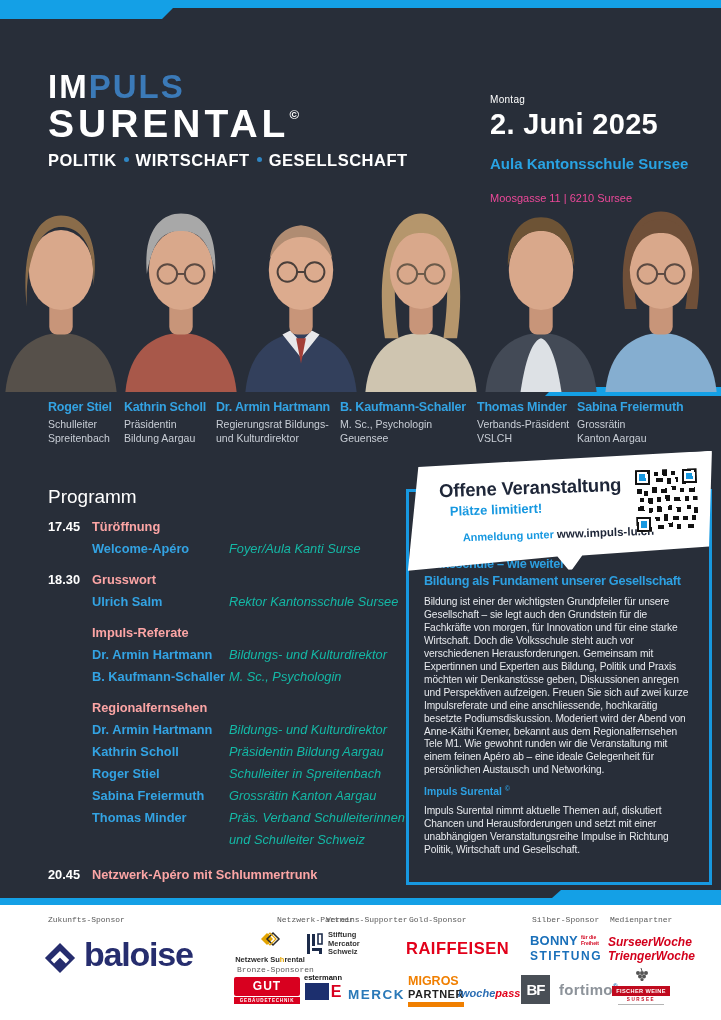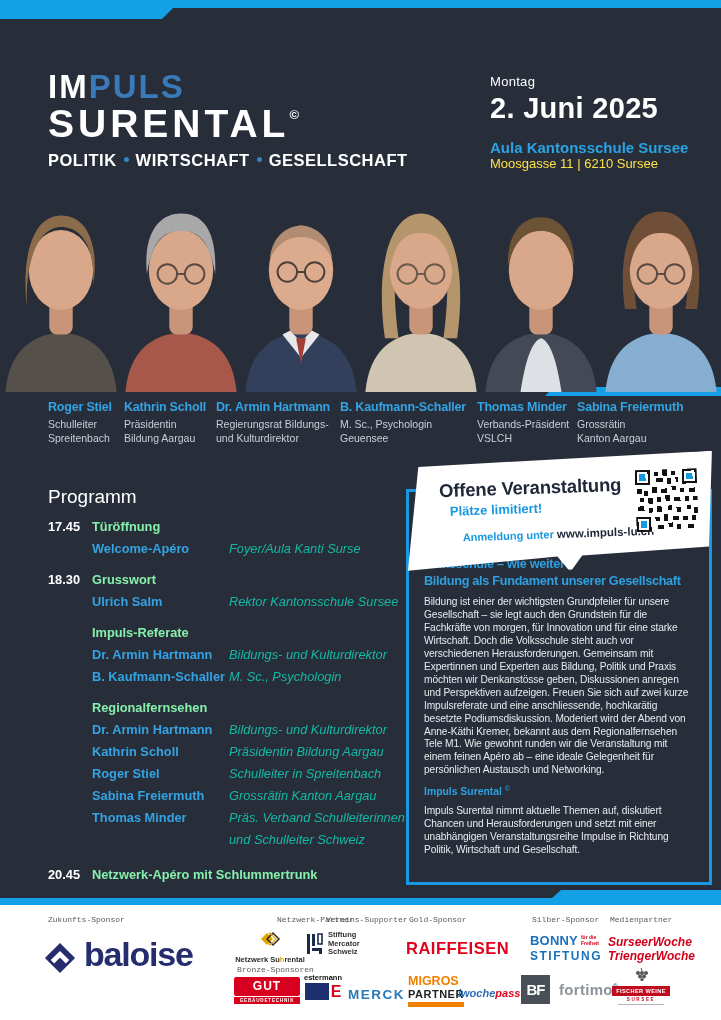--- a/index.html
+++ b/index.html
@@ -16,42 +16,42 @@
   
   .logo { position:absolute; left:48px; top:70px; color:#fff; }
   .logo-l1 { font-size:33px; font-weight:800; letter-spacing:2px; line-height:1.02; }
   .logo-l1 .blue { color:#3b7ab8; }
   .logo-l2 { font-size:39px; font-weight:800; letter-spacing:4px; line-height:1.05; }
   .logo-l2 sup { font-size:13px; font-weight:700; vertical-align:18px; letter-spacing:0; }
   .logo-tagline { margin-top:6px; font-size:16.5px; font-weight:800; letter-spacing:.5px; white-space:nowrap; }
   .tag-dot { display:inline-block; width:5px; height:5px; border-radius:50%; background:#2f86c4; margin:0 7px 3px; vertical-align:middle; }
 
   .date-block { position:absolute; left:490px; top:74px; color:#fff; }
-  .date-weekday { font-size:13px; letter-spacing:.3px; }
+  .date-weekday { font-size:10px; letter-spacing:.3px;margin-top:20px; }
   .date-main { font-size:29px; font-weight:800; margin-top:3px; letter-spacing:.3px; }
   .date-venue { margin-top:14px; font-size:15px; font-weight:800; color:#29a3e3; }
-  .date-address { margin-top:0; font-size:13px; color:#fde047; }
+  .date-address { margin-top:20px; font-size:11px; color:#ec4899; }
 
   
   .photos { position:absolute; left:0; top:189px; width:721px; height:203px; display:flex; justify-content:center; align-items:flex-end; overflow:hidden; }
   .bust { width:130px; height:200px; margin:0 -5px; flex:none; }
 
   
   .speakers { position:absolute; left:0; top:400px; width:721px; height:56px; }
   .speaker { position:absolute; top:0; white-space:nowrap; }
   .speaker .sp-name { font-size:12.5px; font-weight:800; color:#33a3e3; letter-spacing:-.2px; }
   .speaker .sp-role { font-size:10.5px; color:#c9ced6; line-height:1.38; margin-top:3px; }
   .sp1{left:48px;} .sp2{left:124px;} .sp3{left:216px;} .sp4{left:340px;} .sp5{left:477px;} .sp6{left:577px;}
 
   
   .program { position:absolute; left:48px; top:486px; width:376px; color:#fff; }
   .program-title { font-size:19px; font-weight:400; margin-bottom:8px; }
   .prow { display:grid; grid-template-columns:44px 137px 1fr; font-size:12.8px; line-height:22px; }
   .prow .time { font-weight:800; color:#fff; }
-  .prow .psection { font-weight:800; color:#86efac; grid-column:2/4; }
+  .prow .psection { font-weight:800; color:#fca5a5; grid-column:2/4; }
   .prow .pname { font-weight:800; color:#33a3e3; }
   .prow .pdesc { color:#14b8a6;font-style:italic; }
   .sec { margin-top:9px; }
   .last { margin-top:13px; }
   .mod-note { margin-top:10px; font-size:12.8px; color:#eef0f3; }
 
   
   .callout { position:absolute; left:404px; top:456px; width:310px; height:114px; background:#fff; z-index:5;
              transform:rotate(-2deg);
              clip-path:polygon(16px 6px, 100% 0, 98% 84%, 57% 88%, 53% 102%, 49% 88%, 2px 96%); }

